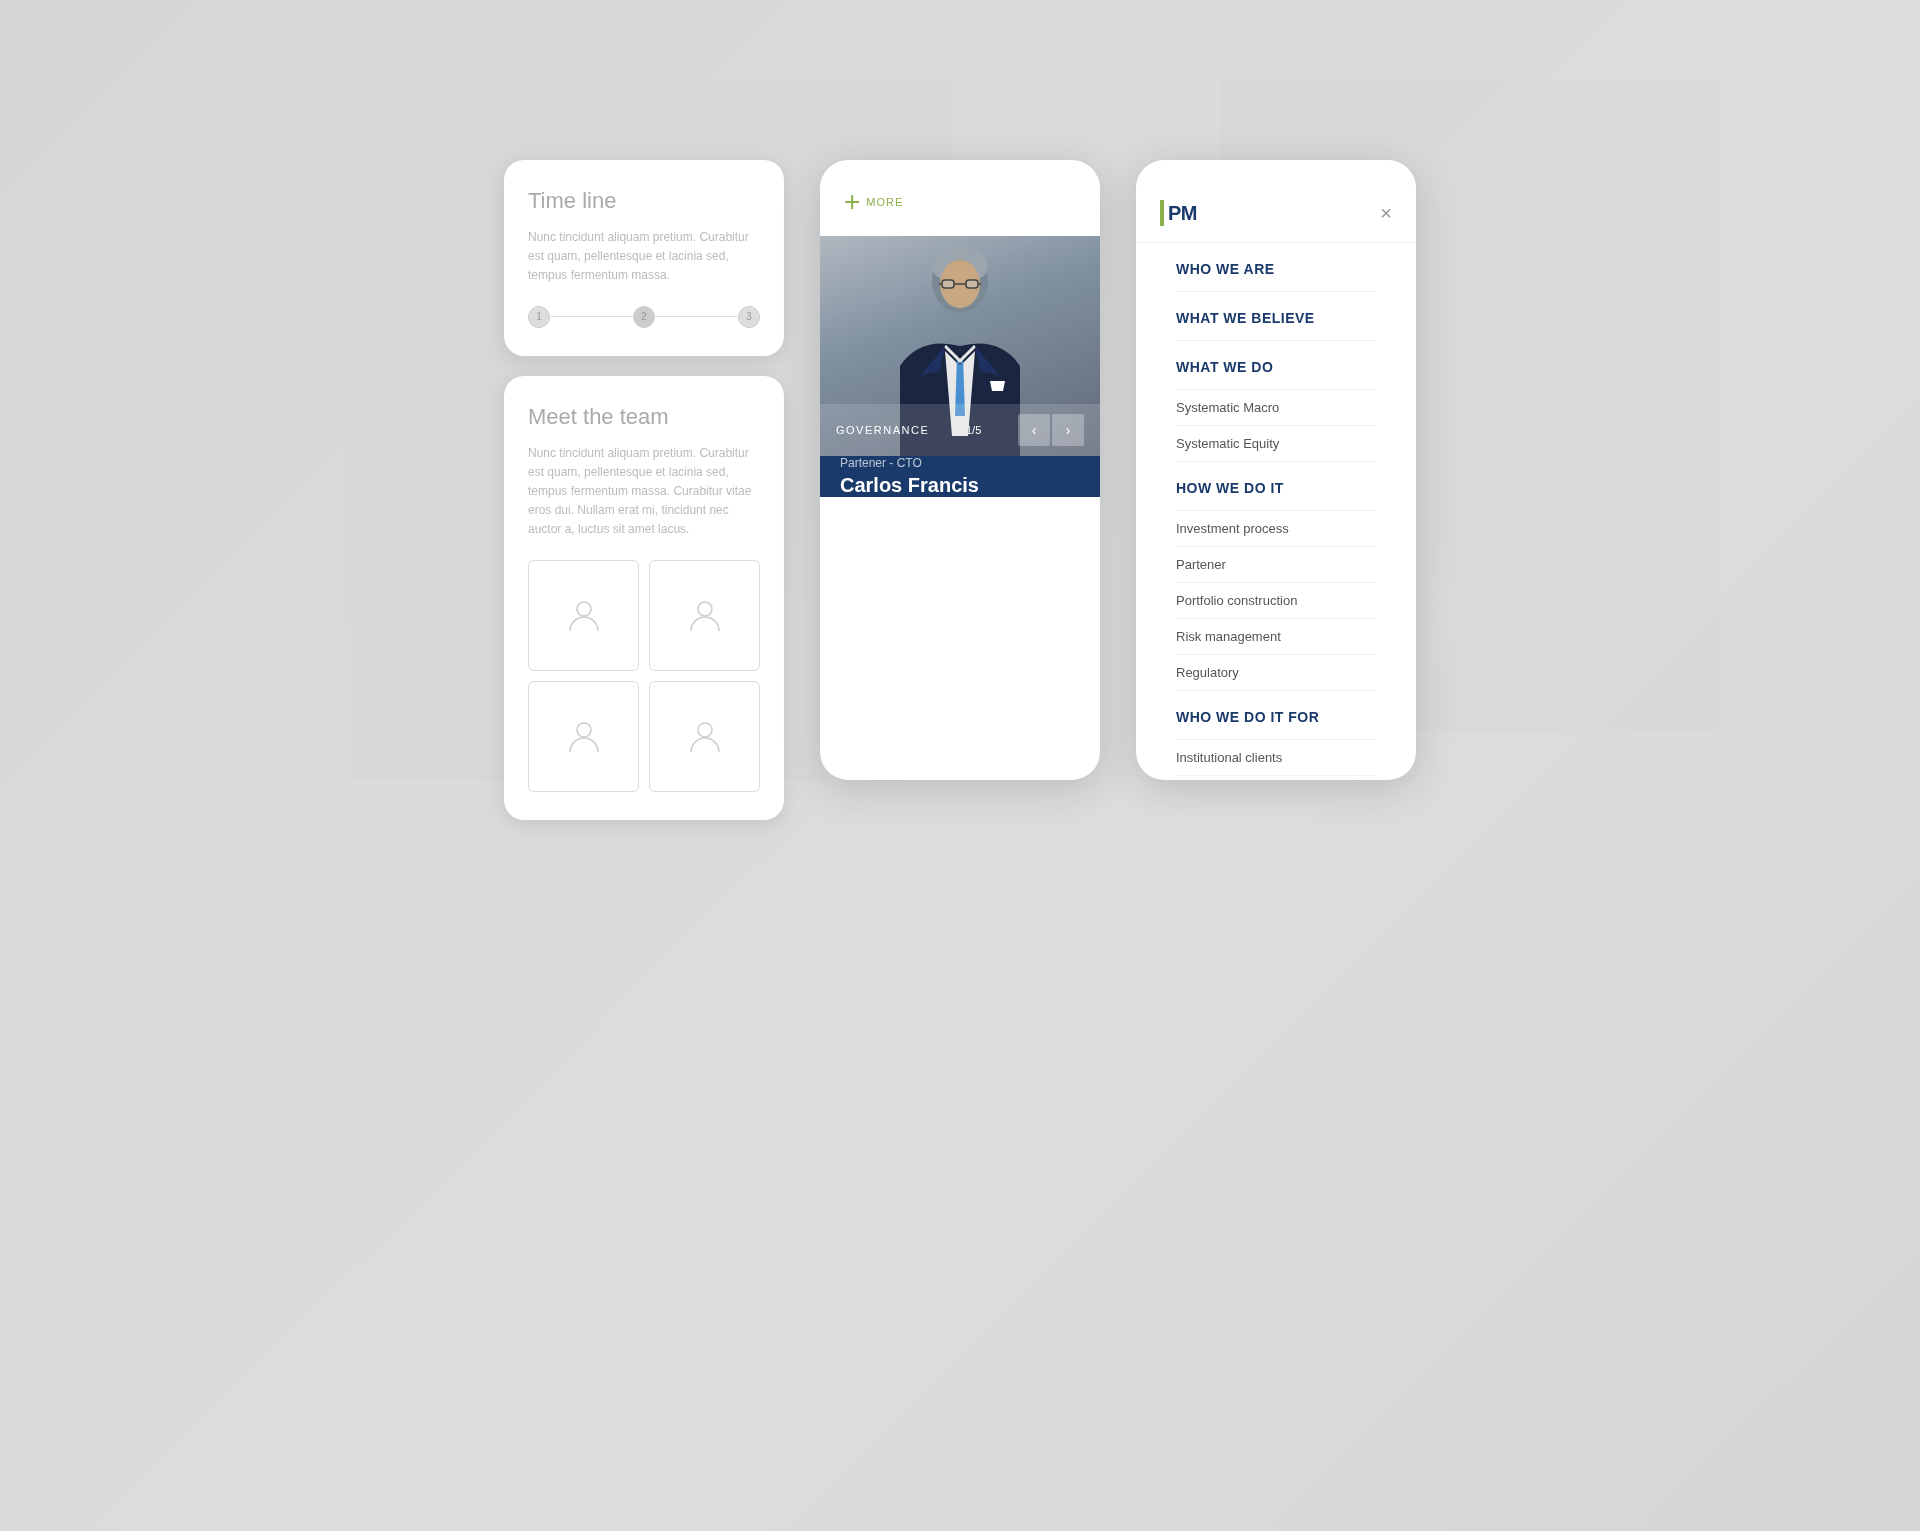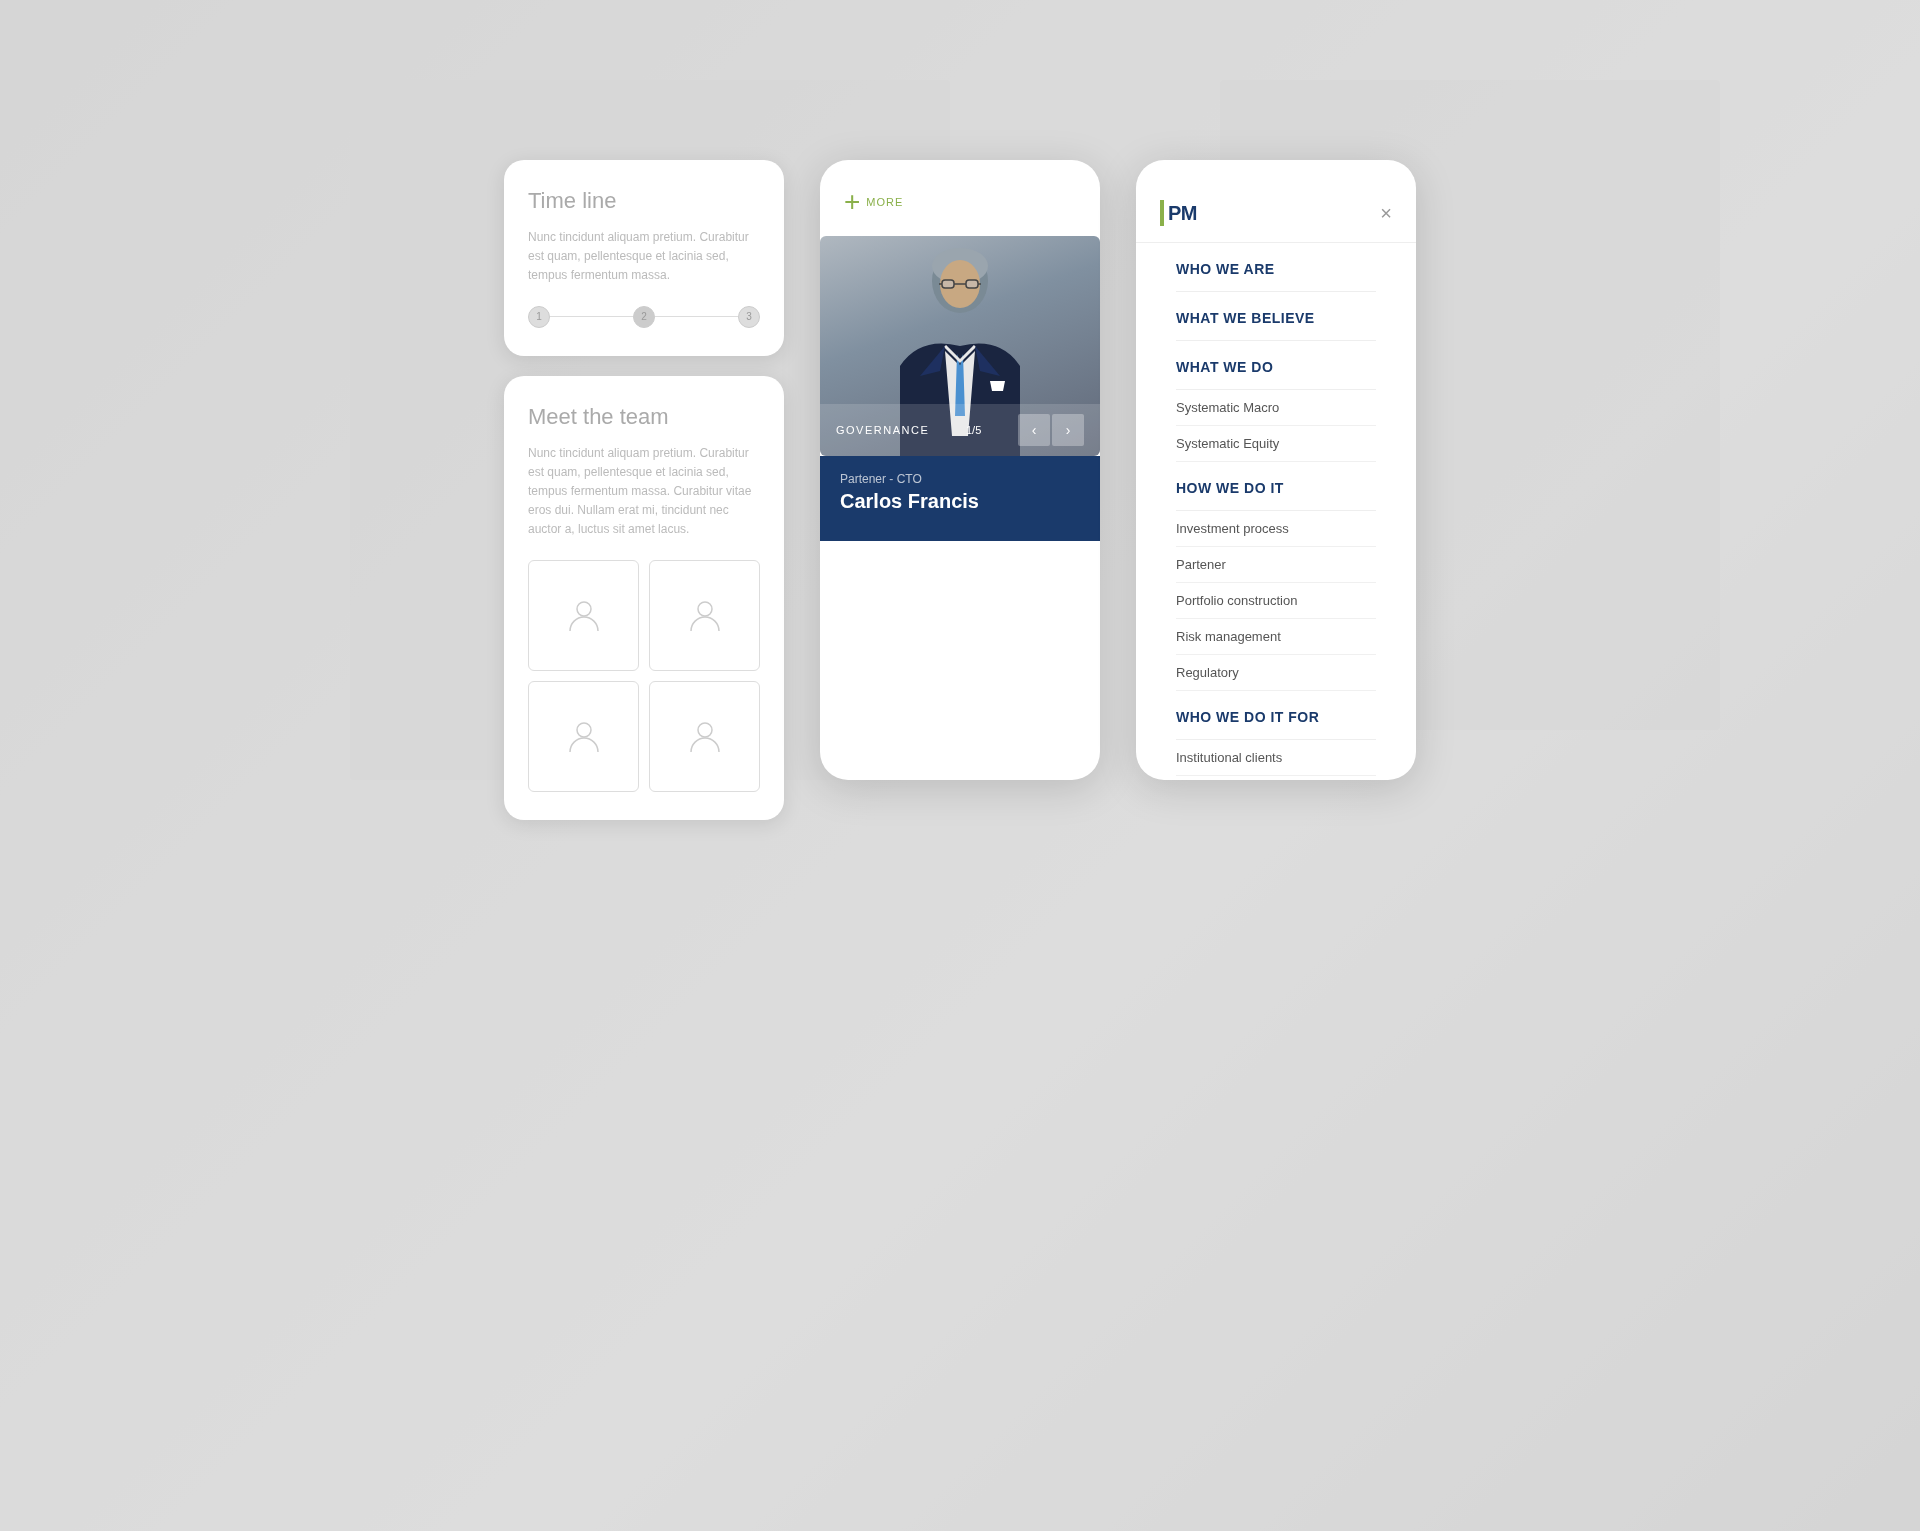--- a/index.html
+++ b/index.html
@@ -174,21 +174,20 @@
       letter-spacing: 1px;
       color: #8ab04a;
     }
 
     .governance-photo {
       width: 100%;
       height: 220px;
       background: linear-gradient(160deg, #b0b8c0 0%, #8090a0 40%, #606878 100%);
       position: relative;
       overflow: hidden;
-      border-radius: 6px;
     }
 
     .governance-bar {
       background: rgba(255,255,255,0.15);
       display: flex;
       align-items: center;
       justify-content: space-between;
       padding: 10px 16px;
       position: absolute;
       bottom: 0;
@@ -219,21 +218,21 @@
       display: flex;
       align-items: center;
       justify-content: center;
       color: #fff;
       font-size: 14px;
       border-radius: 2px;
     }
 
     .person-info {
       background: #1a3a6b;
-      padding: 16px 20px;
+      padding: 0 20px;
     }
 
     .person-role {
       font-size: 12px;
       color: rgba(255,255,255,0.7);
       margin-bottom: 4px;
     }
 
     .person-name {
       font-size: 20px;

